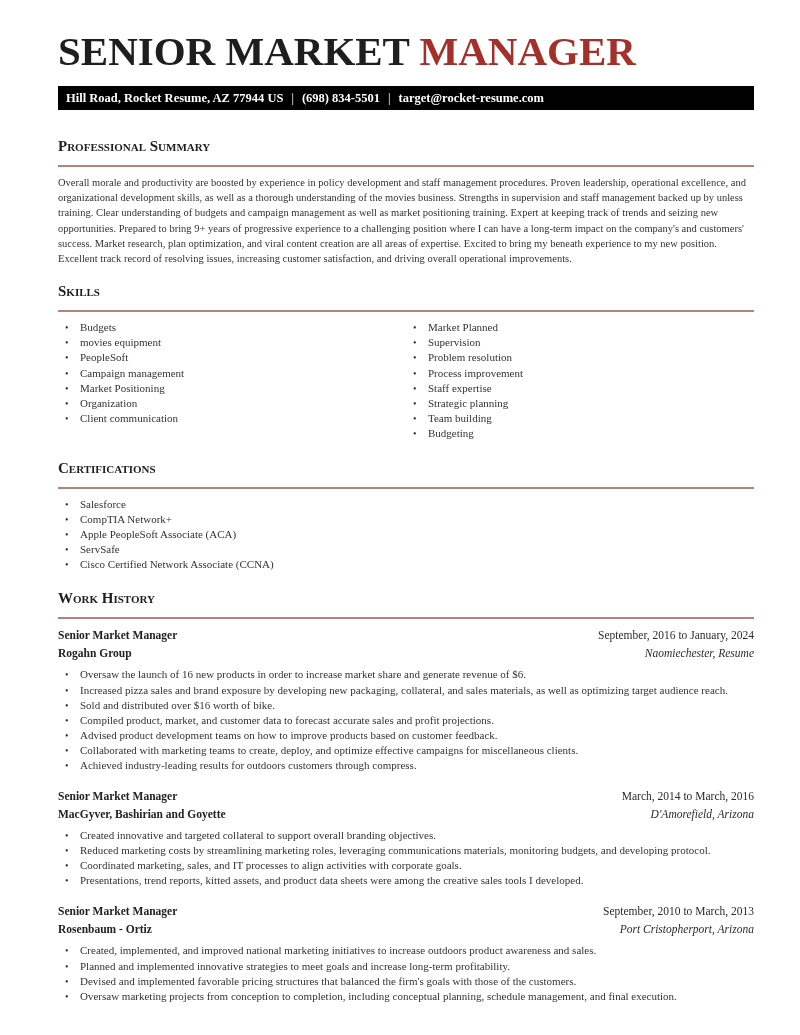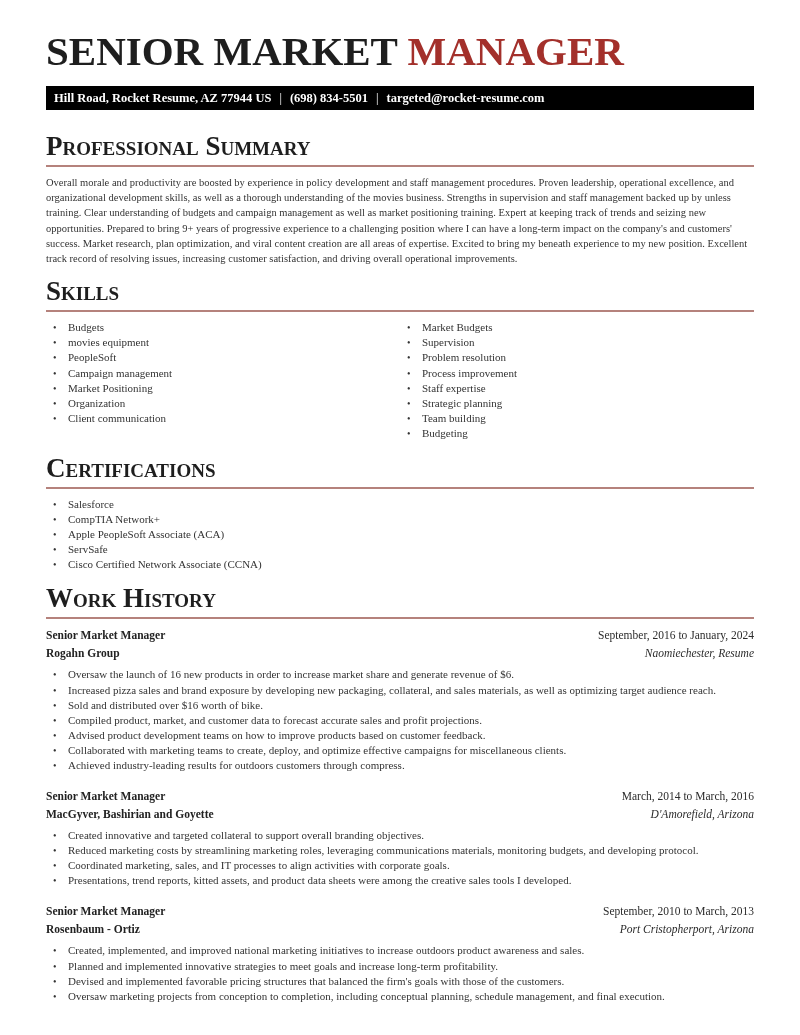--- a/index.html
+++ b/index.html
@@ -1,26 +1,26 @@
 <!DOCTYPE html>
 <html><head>
 <meta charset="utf-8">
 <style>
   * { box-sizing: border-box; margin: 0; padding: 0; }
   html, body { width: 800px; height: 1035px; background: #ffffff; overflow: hidden; }
   body { font-family: "Liberation Serif", "DejaVu Serif", serif; color: #2b2b2b; }
-  .page { position: relative; padding: 0 46px; }
+  .page { position: relative; padding: 0 46px; margin-left: 12px; }
 
   .title { padding-top: 27px; height: 86px; font-size: 41px; font-weight: bold; letter-spacing: 0px; color: #1e1e1e; line-height: 48px; white-space: nowrap; }
   .title .accent { color: #a3302b; }
 
   .contact-bar { background: #000; color: #fff; height: 24px; display: flex; align-items: center; padding-left: 8px; font-size: 12.5px; font-weight: bold; white-space: nowrap; }
   .contact-bar .sep { margin: 0 8px; font-weight: normal; }
 
-  .section-title { font-size: 27px; font-weight: bold; font-variant: small-caps; color: #1e1e1e; line-height: 24px; }
+  .section-title { font-size: 15px; font-weight: bold; font-variant: small-caps; color: #1e1e1e; line-height: 24px; }
   .rule { height: 2px; background: #b5827c; margin-top: 7px; }
 
   .summary { font-size: 10.5px; line-height: 15.2px; color: #333; margin-top: 8px; }
 
   ul.bullets { list-style: none; }
   ul.bullets li { position: relative; padding-left: 22px; font-size: 11px; line-height: 15.1px; color: #333; }
   ul.bullets li::before { content: "•"; position: absolute; left: 7px; top: 0; font-size: 10px; }
 
   .skills { display: flex; margin-top: 8px; }
   .skills .col { width: 363px; }
@@ -39,21 +39,21 @@
   <h1 class="title">
     <span>SENIOR MARKET</span>
     <span class="accent">MANAGER</span>
   </h1>
 
   <div class="contact-bar">
     <span>Hill Road, Rocket Resume, AZ 77944 US</span>
     <span class="sep">|</span>
     <span>(698) 834-5501</span>
     <span class="sep">|</span>
-    <span>targeted@rocket-resume.com</span>
+    <span>target@rocket-resume.com</span>
   </div>
 
   <section style="margin-top:24px;">
     <h2 class="section-title">Professional Summary</h2>
     <div class="rule"></div>
     <p class="summary">Overall morale and productivity are boosted by experience in policy development and staff management procedures. Proven leadership, operational excellence, and organizational development skills, as well as a thorough understanding of the movies business. Strengths in supervision and staff management backed up by unless training. Clear understanding of budgets and campaign management as well as market positioning training. Expert at keeping track of trends and seizing new opportunities. Prepared to bring 9+ years of progressive experience to a challenging position where I can have a long-term impact on the company's and customers' success. Market research, plan optimization, and viral content creation are all areas of expertise. Excited to bring my beneath experience to my new position. Excellent track record of resolving issues, increasing customer satisfaction, and driving overall operational improvements.</p>
   </section>
 
   <section style="margin-top:13px;">
     <h2 class="section-title">Skills</h2>
@@ -62,21 +62,21 @@
       <ul class="bullets col">
         <li>Budgets</li>
         <li>movies equipment</li>
         <li>PeopleSoft</li>
         <li>Campaign management</li>
         <li>Market Positioning</li>
         <li>Organization</li>
         <li>Client communication</li>
       </ul>
       <ul class="bullets col">
-        <li>Market Budgets</li>
+        <li>Market Planned</li>
         <li>Supervision</li>
         <li>Problem resolution</li>
         <li>Process improvement</li>
         <li>Staff expertise</li>
         <li>Strategic planning</li>
         <li>Team building</li>
         <li>Budgeting</li>
       </ul>
     </div>
   </section>

